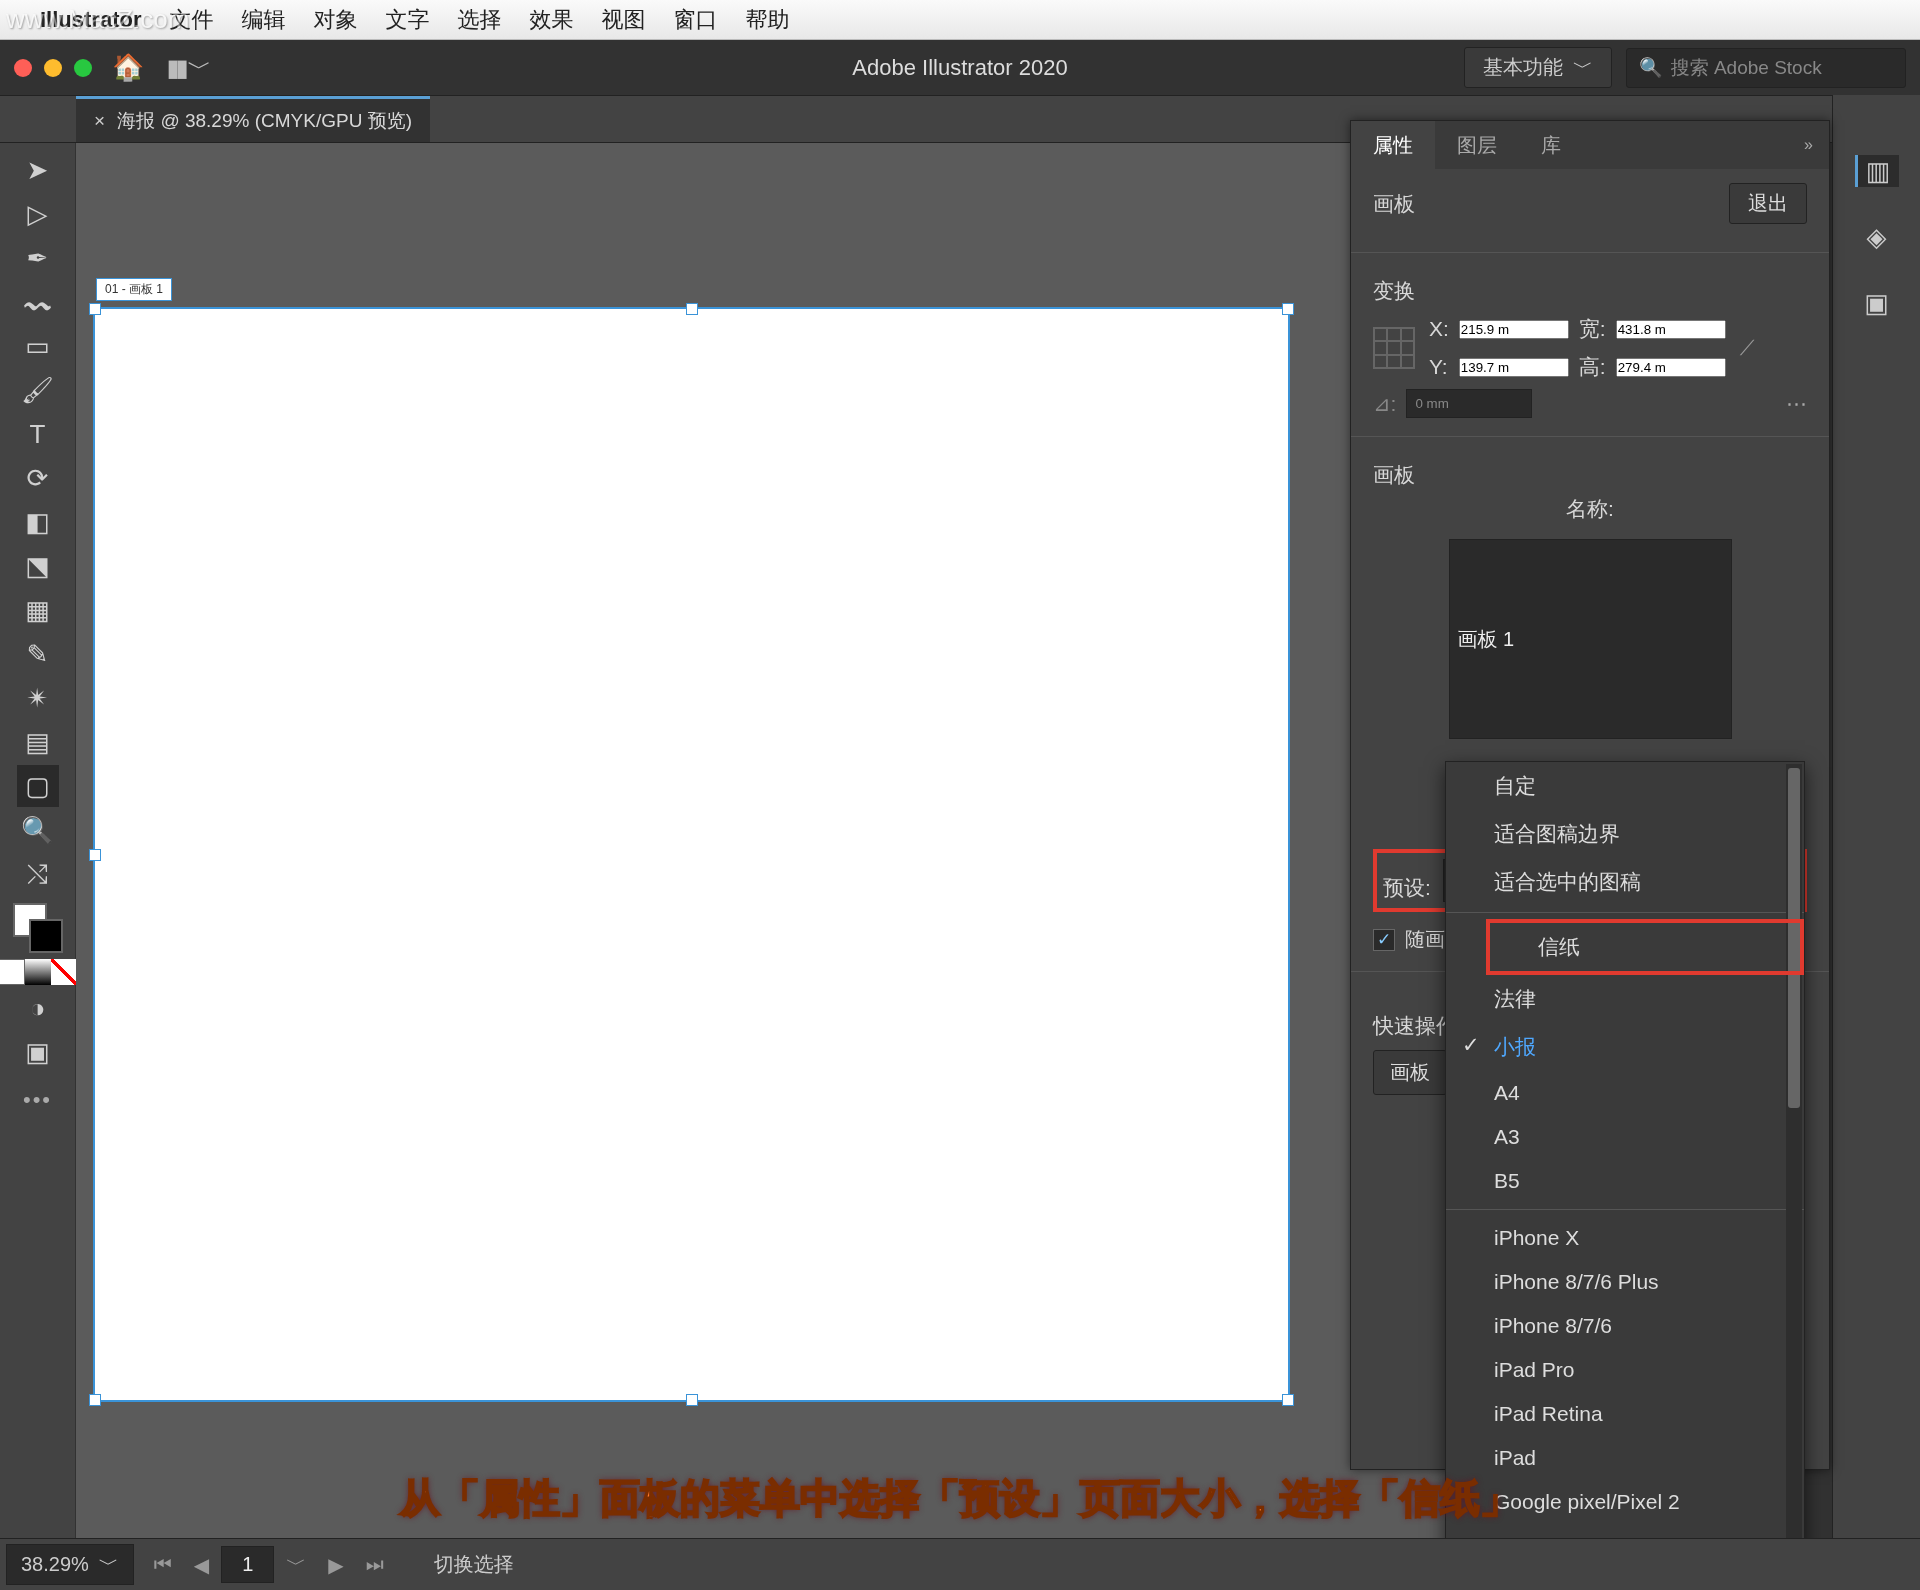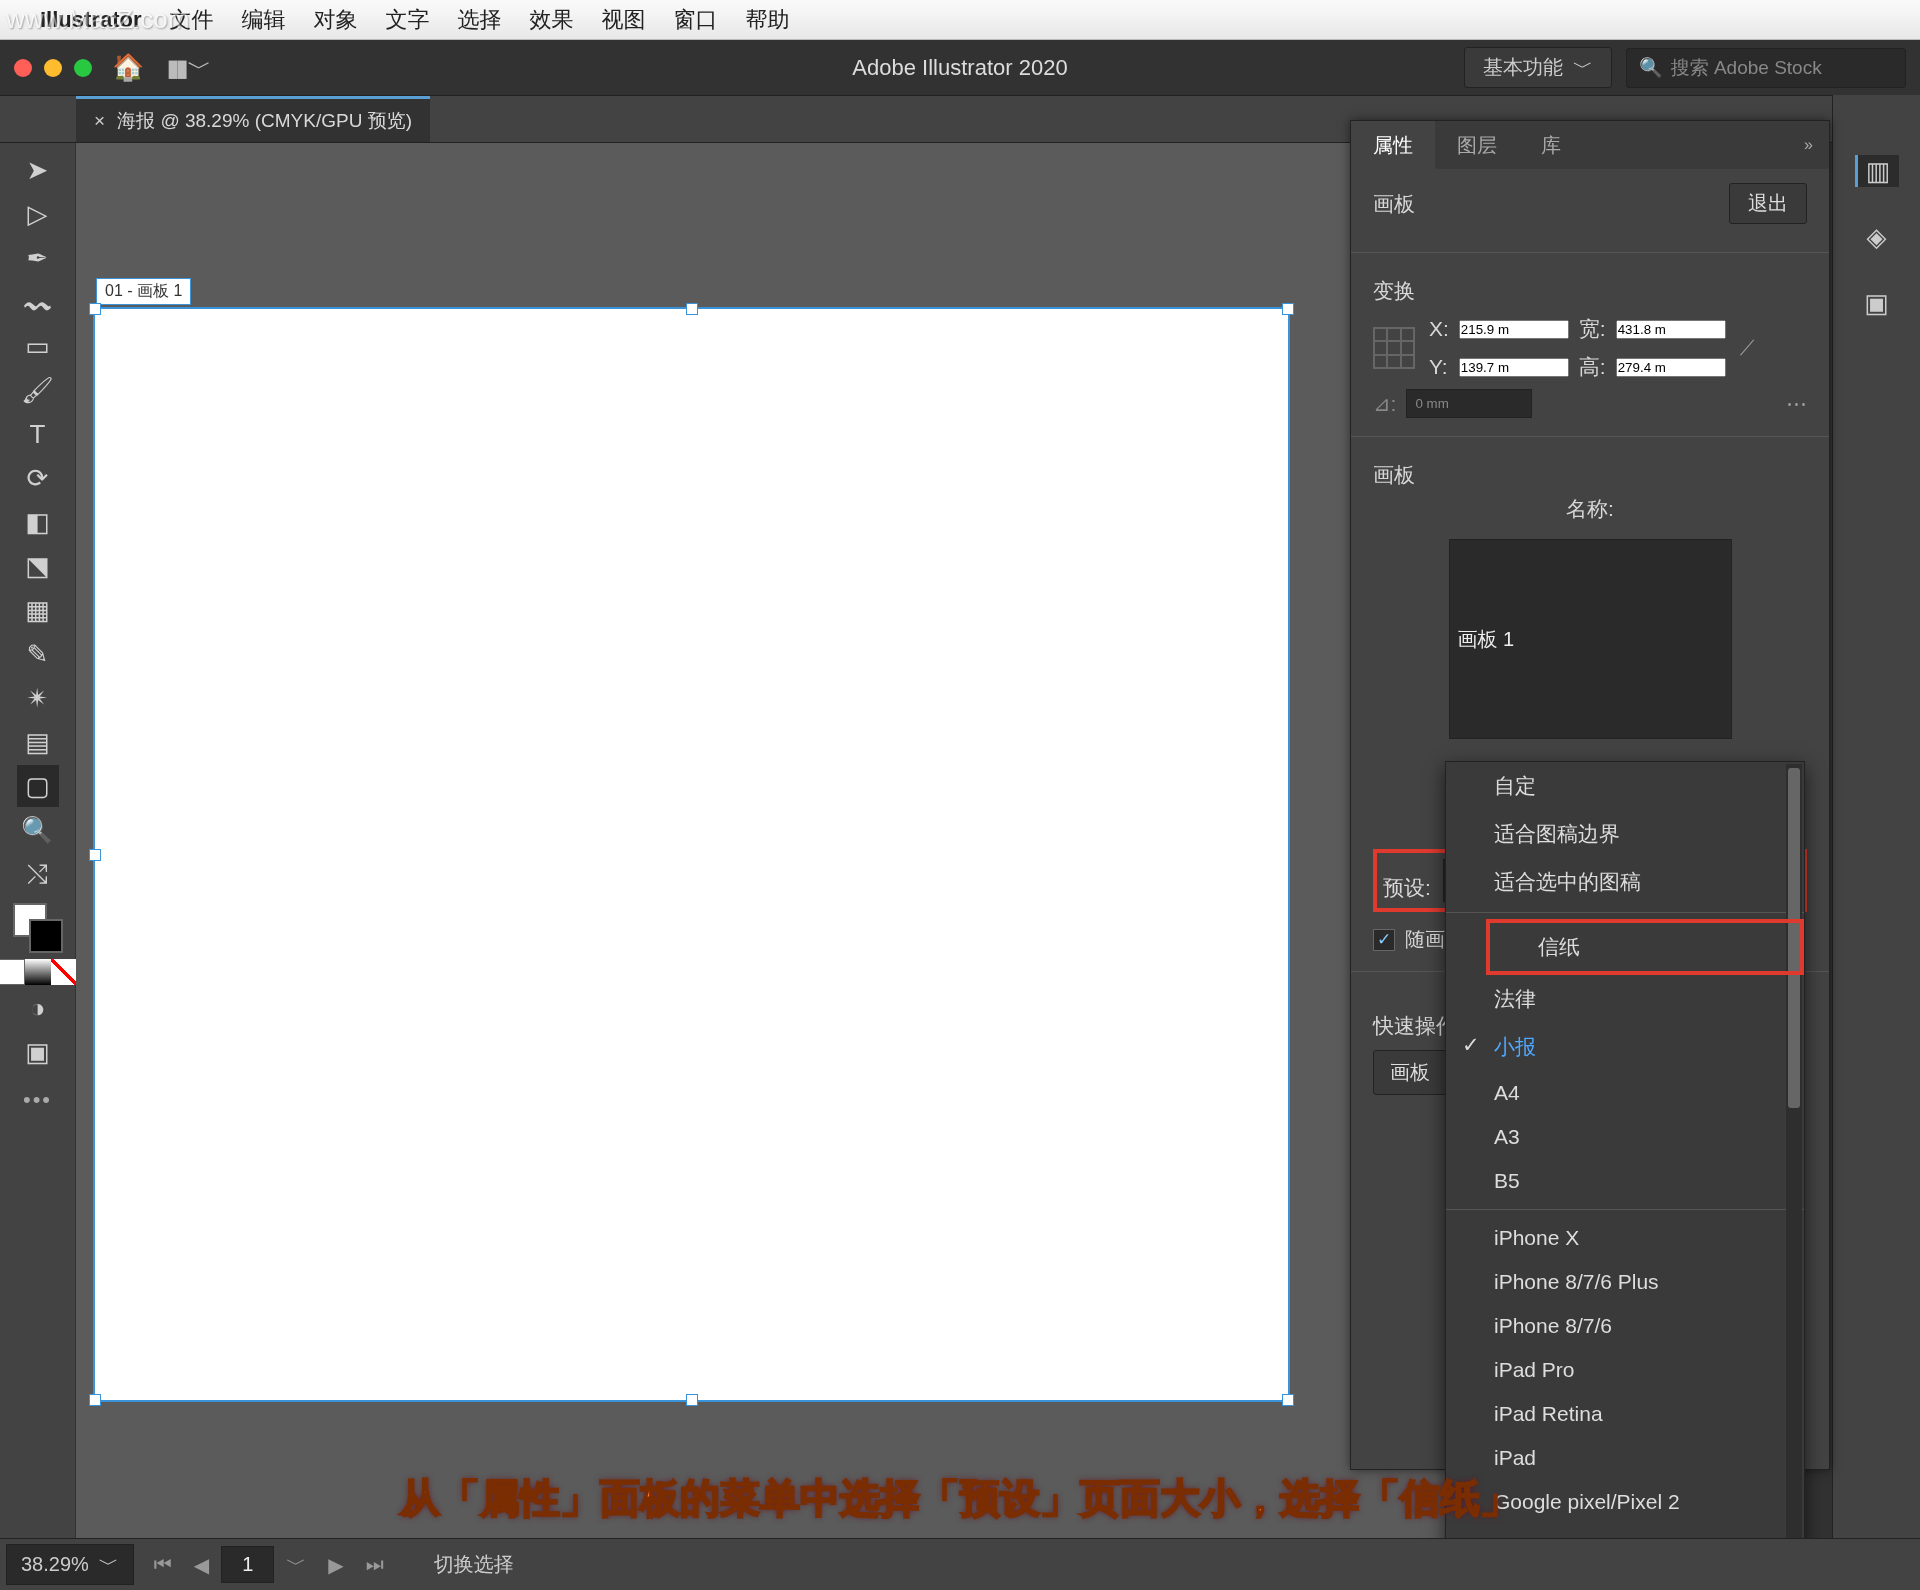--- a/index.html
+++ b/index.html
@@ -38,21 +38,21 @@
 .left-tools .swatches .fg { position:absolute; left:0; top:0; width:34px; height:34px; background:#fff; border:2px solid #666;}
 .left-tools .swatches .bg { position:absolute; right:0; bottom:0; width:34px; height:34px; background:#000; border:2px solid #666;}
 .left-tools .mini-sw { display:flex; gap:0; margin-top:4px;}
 .left-tools .mini-sw span{ width:26px; height:26px; }
 .left-tools .dots{ color:#aaa; font-size:22px; letter-spacing:2px; margin-top:12px;}
 
 
 .canvas-wrap { position:absolute; left:76px; top:143px; right:120px; bottom:52px; background:#5b5b5b; overflow:hidden;}
 .artboard { position:absolute; left:18px; top:165px; width:1195px; height:1093px; background:#fff; border:1px dashed #3a93d8; }
 .artboard.selected::before { content:''; position:absolute; inset:-2px; border:2px solid #3a93d8; pointer-events:none;}
-.ab-label { position:absolute; left:20px; top:135px; background:#fff; border:1px solid #3a93d8; font-size:16px; color:#333; padding:2px 8px;}
+.ab-label { position:absolute; left:20px; top:135px; background:#fff; border:1px solid #3a93d8; font-size:12px; color:#333; padding:2px 8px;}
 .sel-handle { position:absolute; width:12px; height:12px; background:#fff; border:1px solid #3a93d8; }
 
 
 .right-rail { position:absolute; right:0; top:95px; width:88px; bottom:52px; background:#434343; display:flex; flex-direction:column; align-items:center; padding-top:60px; gap:34px; border-left:1px solid #222;}
 .right-rail .ricon { width:44px; height:32px; color:#ccc; font-size:26px; display:flex; align-items:center; justify-content:center;}
 .right-rail .ricon.active{ background:#2c2c2c; border-left:3px solid #5a9fd4; }
 
 
 .prop-panel { position:absolute; right:90px; top:120px; width:480px; bottom:120px; background:#434343; border:1px solid #222; box-shadow:0 0 10px rgba(0,0,0,.5); display:flex; flex-direction:column; color:#d8d8d8;}
 .prop-tabs { display:flex; height:48px; background:#3a3a3a; align-items:stretch;text-align:right; }

